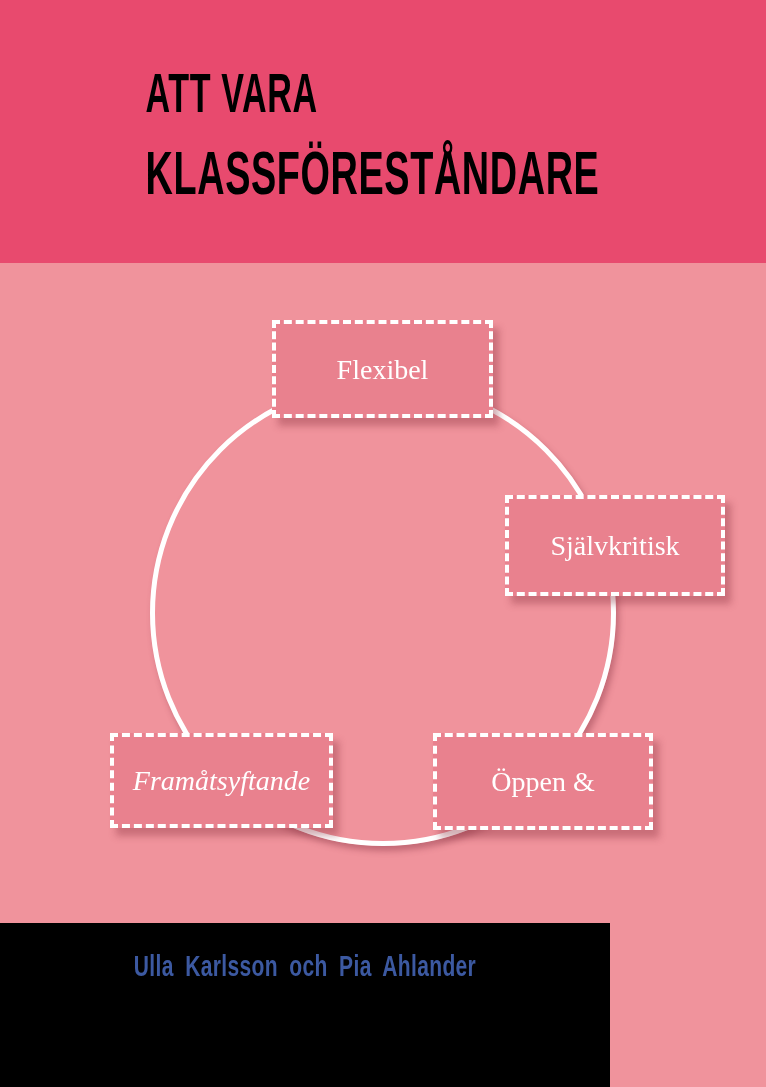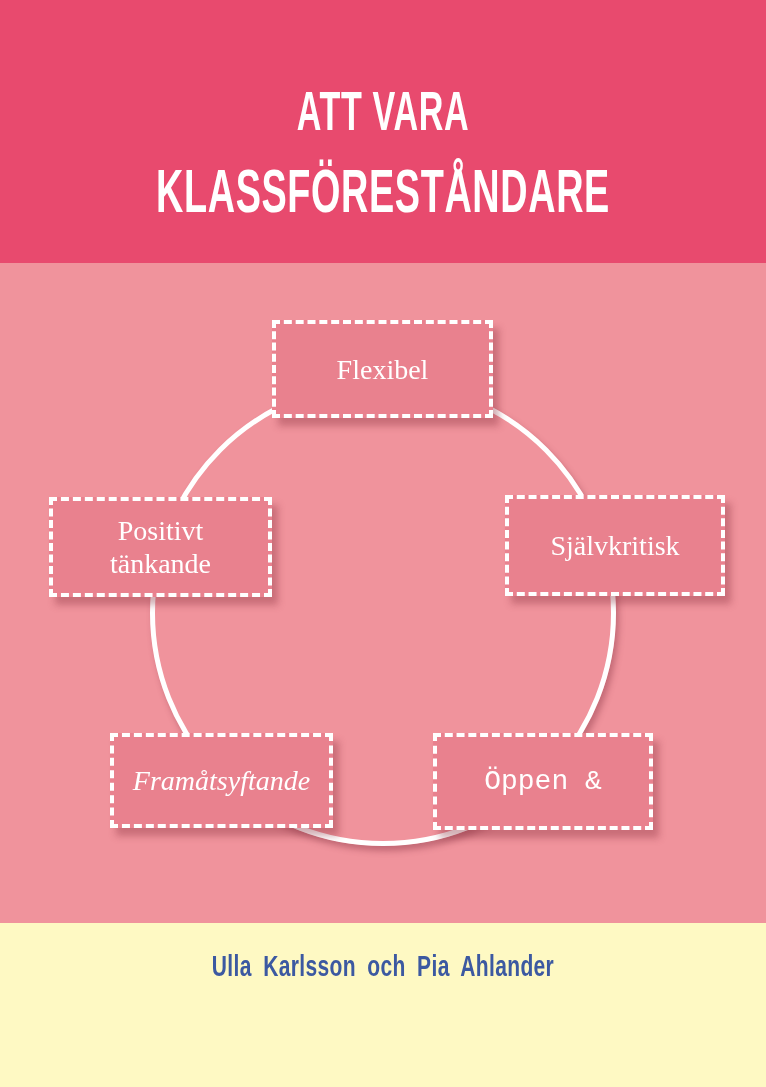--- a/index.html
+++ b/index.html
@@ -14,31 +14,31 @@
   }
 
   
   .band-top {
     position: absolute; top: 0; left: 0;
     width: 766px; height: 263px;
     background: #e84a6e;
   }
   .band-bottom {
     position: absolute; top: 923px; left: 0;
-    width: 766px; height: 164px;
-    background: #fef9c3;
+    width: 610px; height: 164px;
+    background: #000000;
   }
 
   
   .title {
-    position: absolute; top: 84px; left: 0;
+    position: absolute; top: 66px; left: 0;
     width: 100%;
     margin: 0;
-    text-align: center;
-    color: #ffffff;
+    text-align: left;
+    color: #000000;
     font-weight: bold;
   }
   .title-l1 {
     display: block;
     font-size: 55px; line-height: 55px;
     letter-spacing: 1px;
     transform: scaleX(0.62);
     transform-origin: 50% 50%;
     white-space: nowrap;
   }
@@ -76,21 +76,21 @@
     justify-content: center;
     text-align: center;
     color: #ffffff;
     font-family: "Liberation Serif", serif;
     font-size: 28px;
     line-height: 33px;
     z-index: 2;
   }
   .n-flexibel     { left: 272px; top: 320px; width: 221px; height: 98px;  }
   .n-sjalvkritisk { left: 505px; top: 495px; width: 220px; height: 101px; }
-  .n-oppen        { left: 433px; top: 733px; width: 220px; height: 97px; font-family: Liberation Mono, monospace;  }
+  .n-oppen        { left: 433px; top: 733px; width: 220px; height: 97px;  }
   .n-framat       { left: 110px; top: 733px; width: 223px; height: 95px; font-style: italic;  }
   .n-positivt     { left: 49px;  top: 497px; width: 223px; height: 100px; }
 
   
   .authors {
     margin-top: 26px;
     width: 100%;
     text-align: center;
     font-weight: bold;
     font-size: 30px;
@@ -134,24 +134,18 @@
       <div>Öppen &amp;</div>
     </div>
   </div>
 
   <div class="node n-framat">
     <div class="node-text">
       <div>Framåtsyftande</div>
     </div>
   </div>
 
-  <div class="node n-positivt">
-    <div class="node-text">
-      <div>Positivt</div>
-      <div>tänkande</div>
-    </div>
-  </div>
 
   <div class="band-bottom">
     <div class="authors">Ulla Karlsson och Pia Ahlander</div>
   </div>
 
 </div>
 
 </body></html>

